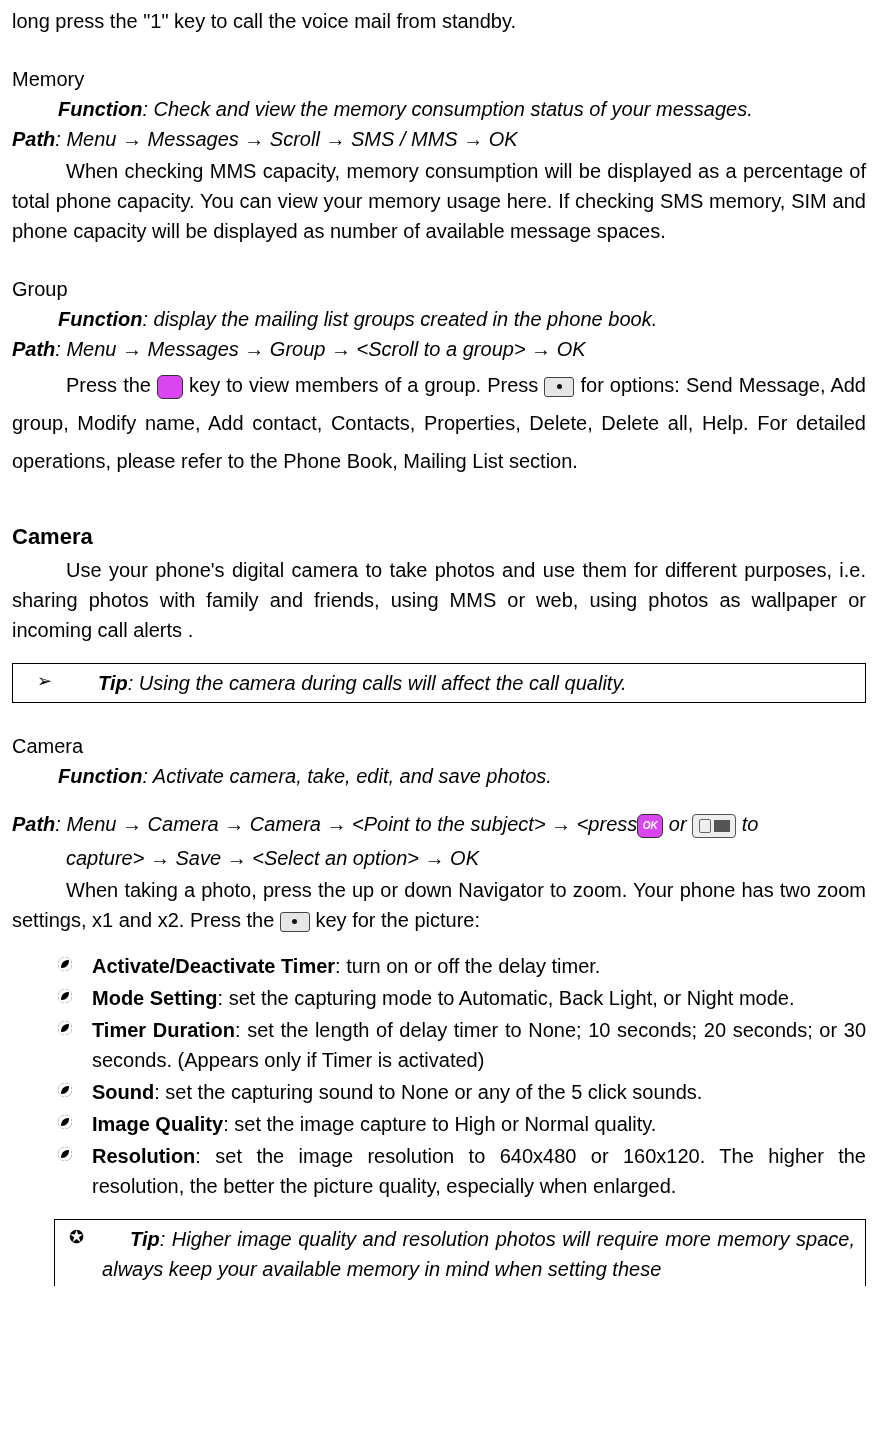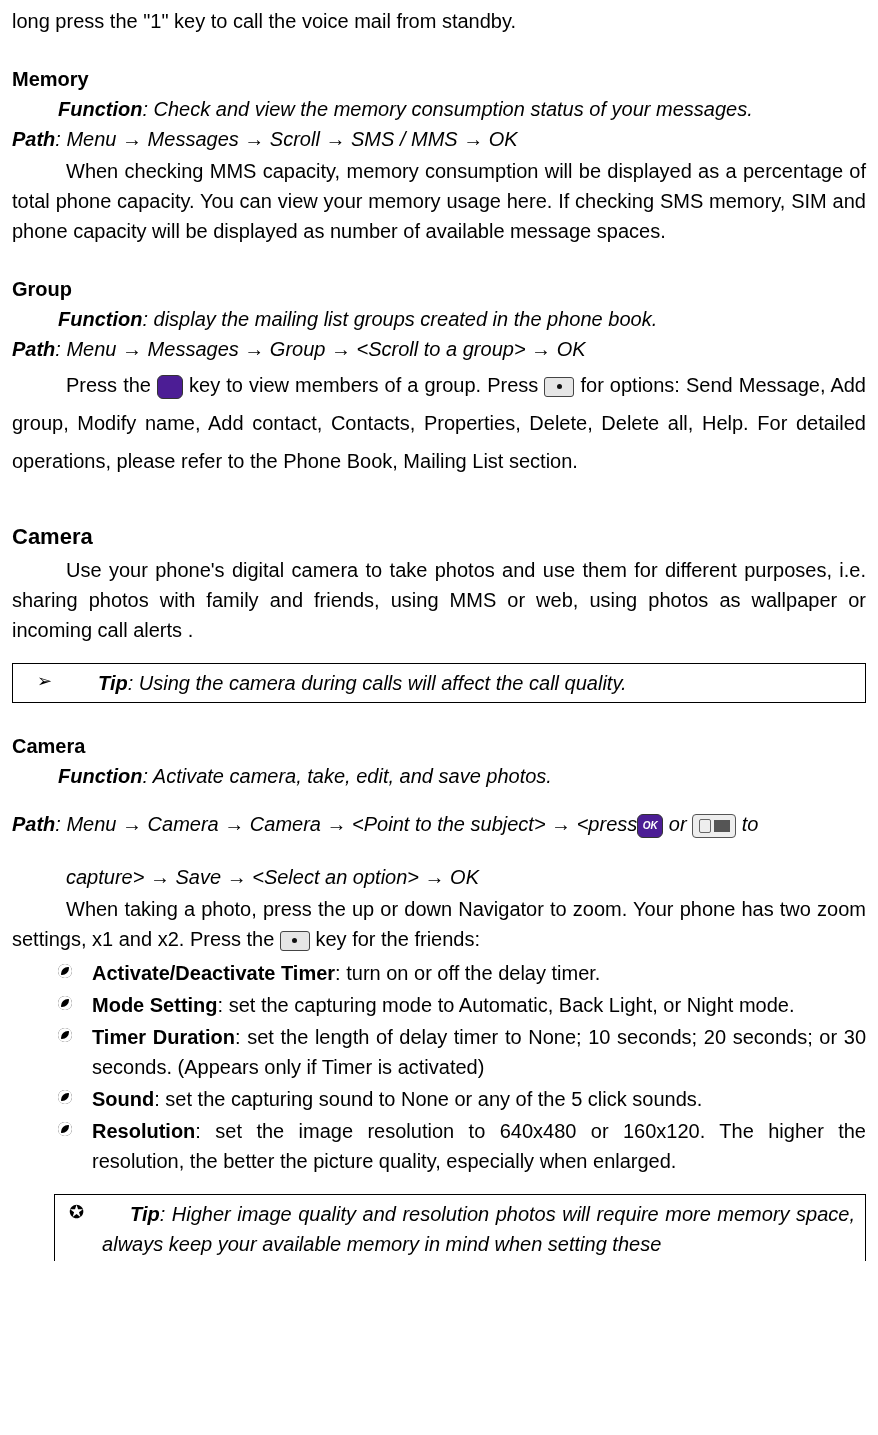--- a/index.html
+++ b/index.html
@@ -6,21 +6,21 @@
   body {
     font-family: Arial, Helvetica, sans-serif;
     font-size: 20px;
     line-height: 1.5;
     color: #000;
     background: #fff;
     width: 878px;
     padding: 4px 12px 4px 12px;
     text-align: justify;
   }
-  .sub-title { font-weight: bold; margin-top: 28px; }
+  .sub-title { font-weight: normal; margin-top: 28px; }
   .function-line { font-style: italic; }
   .function-line .label { font-weight: bold; margin-left: 46px; }
   .path-line { font-style: italic; }
   .path-line .label { font-weight: bold; font-style: italic; }
   .para { margin-top: 2px; }
   .indent { text-indent: 54px; }
   .tip-box {
     border: 1.5px solid #000;
     padding: 4px 10px;
     margin-top: 18px;
@@ -29,21 +29,21 @@
     gap: 18px;
   }
   .tip-box .marker { flex: 0 0 auto; font-size: 18px; padding-left: 14px; }
   .tip-box .tip-body { font-style: italic; text-align: justify; }
   .tip-box .tip-body .tip-label { font-weight: bold; margin-left: 28px; }
   .tip-box.inset { margin-left: 42px; margin-right: 0; }
   .ok-icon {
     display: inline-flex;
     vertical-align: middle;
     width: 26px; height: 24px;
-    background: #4c1d95;
+    background: #d946ef;
     border: 1px solid #333;
     border-radius: 6px;
     color: #fff;
     font-size: 10px;
     font-weight: bold;
     align-items: center;
     justify-content: center;
     letter-spacing: 0;
   }
   .dot-key {
@@ -80,40 +80,40 @@
     border-radius: 2px;
     position: relative;
   }
   .camera-key .cam {
     width: 16px; height: 12px;
     background: #555;
     position: relative;
   }
   ul.bullets {
     list-style: none;
-    margin-top: 4px;
+    margin-top: 16px;
     padding-left: 42px;
   }
   ul.bullets li {
     position: relative;
     padding-left: 38px;
     text-align: justify;
     margin-top: 2px;
   }
   ul.bullets li::before {
     content: '';
     position: absolute;
     left: 4px; top: 6px;
     width: 14px; height: 14px;
     border-radius: 50%;
     background: #000;
     box-shadow: inset 3px 3px 0 #fff, inset -3px -3px 0 #fff;
   }
   ul.bullets li .term { font-weight: bold; }
-  .capture-cont { padding-left: 54px; font-style: italic; margin-top: 19px; }
+  .capture-cont { padding-left: 54px; font-style: italic; }
   .big-title { font-weight: bold; font-size: 22px; margin-top: 40px; }
 </style>
 </head>
 <body>
 
 <p class="para">long press the "1" key to call the voice mail from standby.</p>
 
 <p class="sub-title">Memory</p>
 <p class="function-line"><span class="label">Function</span><span>: Check and view the memory consumption status of your messages.</span></p>
 <p class="path-line"><span class="label">Path</span><span>: Menu → Messages → Scroll → SMS / MMS → OK</span></p>
@@ -145,27 +145,28 @@
   <span class="label">Path</span><span>: Menu → Camera → Camera → &lt;Point to the subject&gt; → &lt;press</span><span class="ok-icon">OK</span><span>  or </span><span class="camera-key">
       <span class="note"></span>
       <span class="cam"></span>
     </span><span> to</span>
 </p>
 <p class="capture-cont">capture&gt; → Save → &lt;Select an option&gt; → OK</p>
 
 <p class="para indent">
   <span>When taking a photo, press the up or down Navigator to zoom. Your phone has two zoom settings, x1 and x2. Press the </span>
   <span class="dot-key"></span>
-  <span> key for the friends:</span>
+  <span> key for the picture:</span>
 </p>
 
 <ul class="bullets">
   <li><span class="term">Activate/Deactivate Timer</span><span>: turn on or off the delay timer.</span></li>
   <li><span class="term">Mode Setting</span><span>: set the capturing mode to Automatic, Back Light, or Night mode.</span></li>
   <li><span class="term">Timer Duration</span><span>: set the length of delay timer to None; 10 seconds; 20 seconds; or 30 seconds. (Appears only if Timer is activated)</span></li>
   <li><span class="term">Sound</span><span>: set the capturing sound to None or any of the 5 click sounds.</span></li>
+  <li><span class="term">Image Quality</span><span>: set the image capture to High or Normal quality.</span></li>
   <li><span class="term">Resolution</span><span>: set the image resolution to 640x480 or 160x120. The higher the resolution, the better the picture quality, especially when enlarged.</span></li>
 </ul>
 
 <div class="tip-box inset" style="border-bottom:none; padding-bottom:2px;">
   <span class="marker" style="padding-left:4px;">✪</span>
   <span class="tip-body"><span class="tip-label">Tip</span><span>: Higher image quality and resolution photos will require more memory space, always keep your available memory in mind when setting these</span></span>
 </div>
 
 </body></html>

